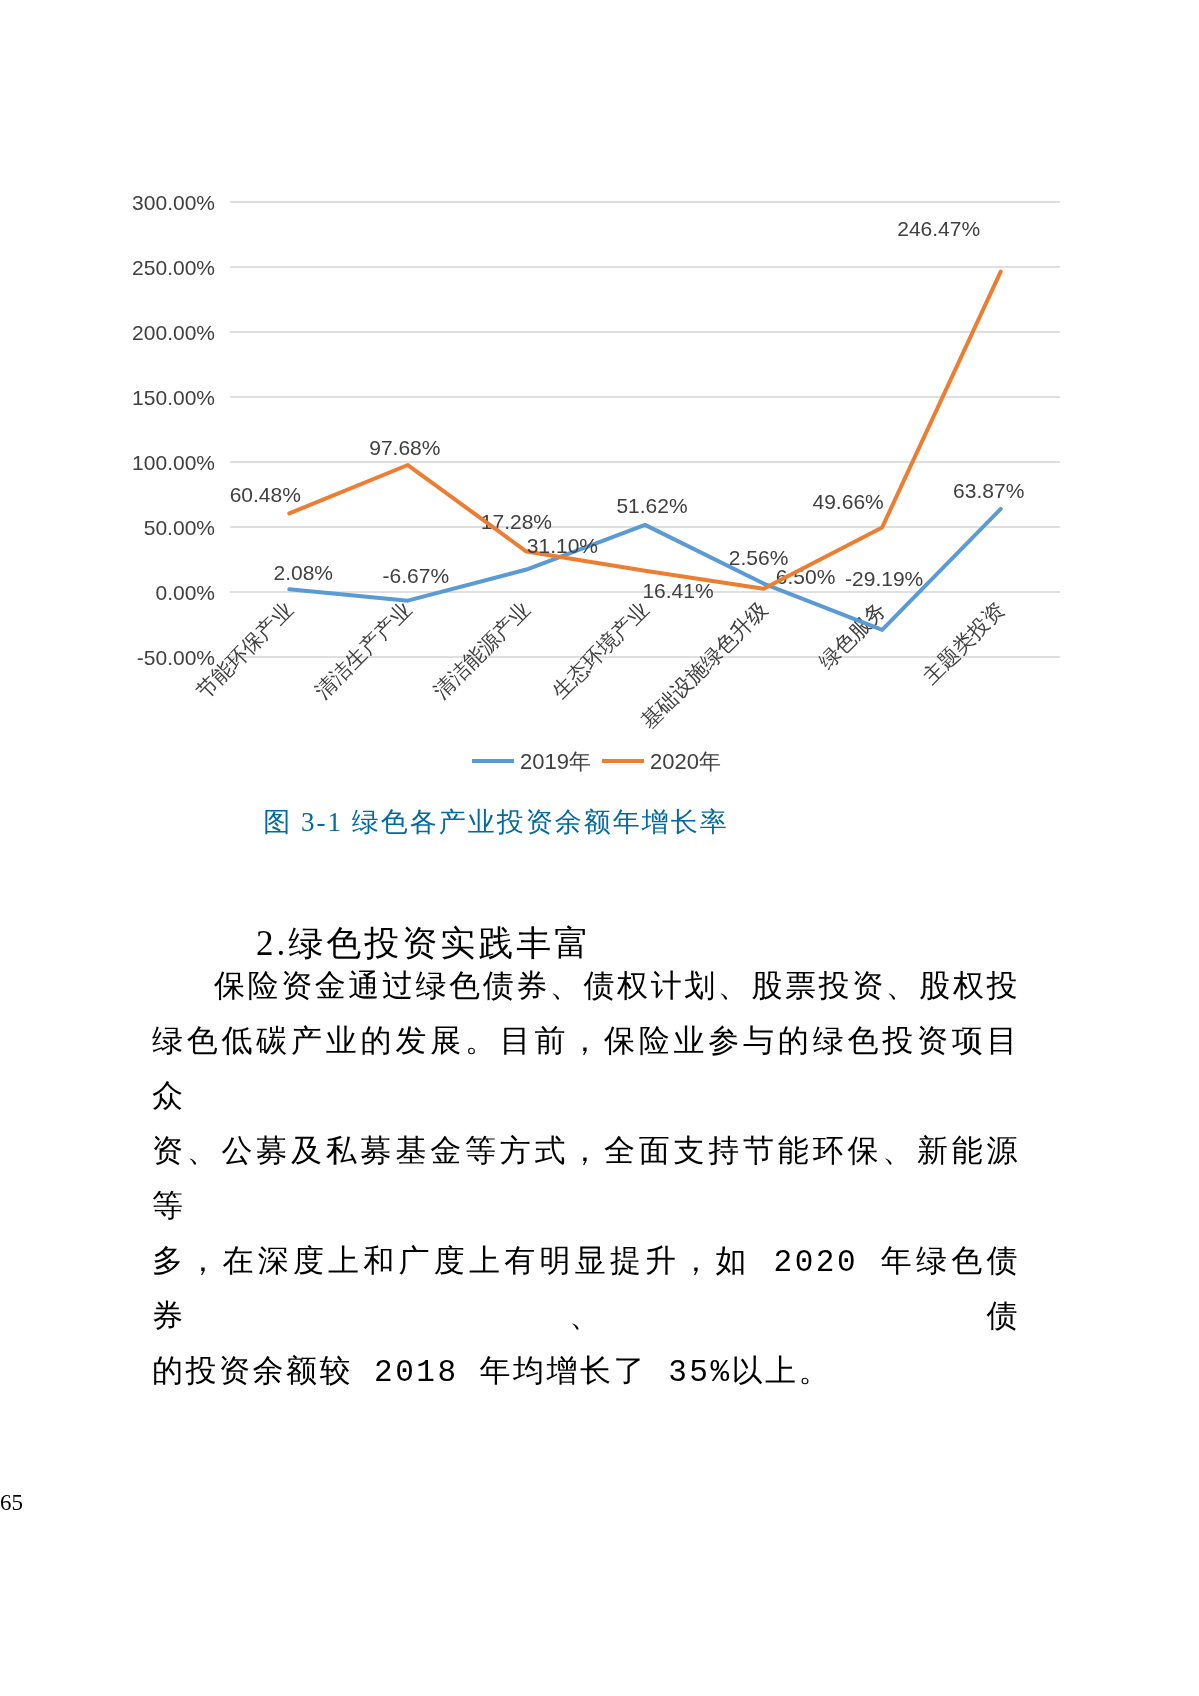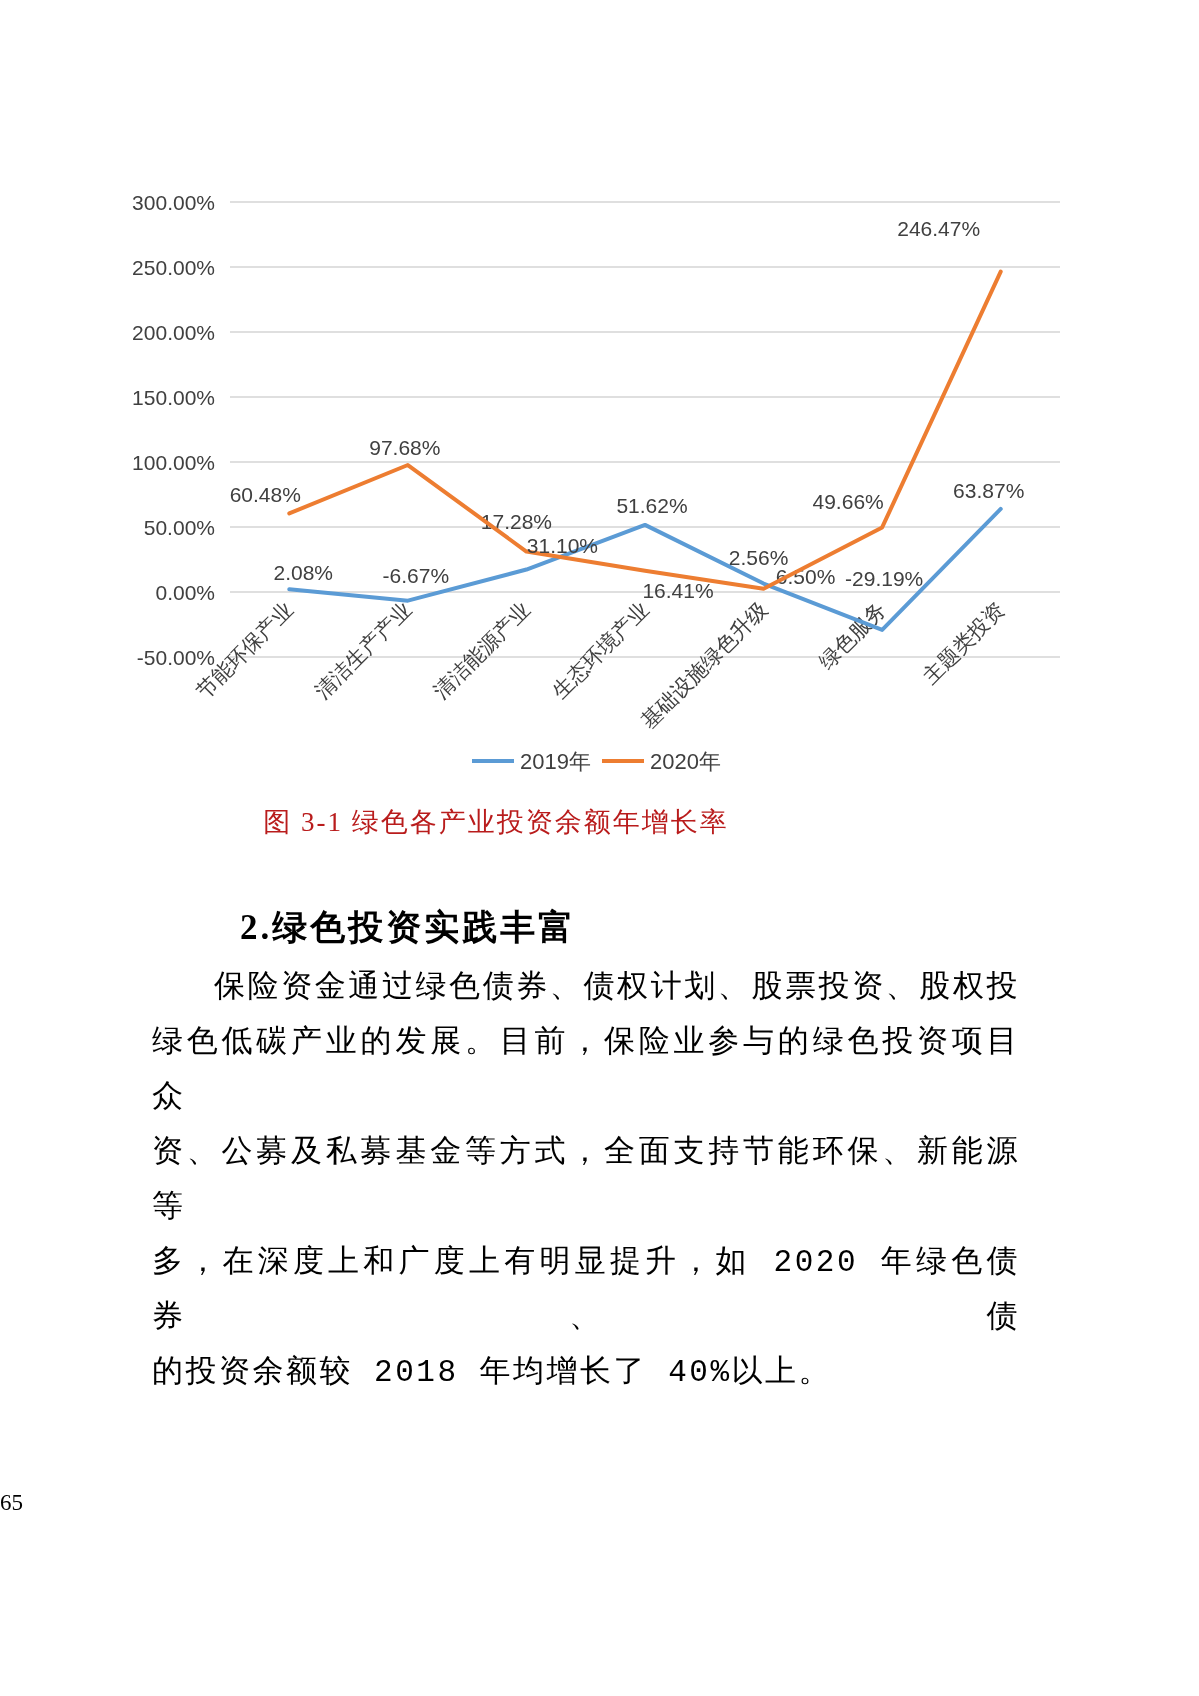--- a/index.html
+++ b/index.html
@@ -13,28 +13,28 @@
   .page{position:absolute;left:0;top:0;width:1199px;height:1696px;background:#fff;overflow:hidden;}
 
   
   .chart-figure{position:absolute;left:0;top:0;width:1199px;margin:0;}
   #chart-wrap{position:absolute;left:60px;top:174px;width:1040px;height:620px;text-decoration:underline;}
   #chart-svg{display:block;}
   #chart-svg text{font-family:"Liberation Sans", sans-serif;fill:#404040;}
 
   .figure-caption{
     position:absolute;left:0;top:804px;width:992px;
-    text-align:center;font-size:27px;color:#b91c1c;
+    text-align:center;font-size:27px;color:#0369a1;
     letter-spacing:2px;
   }
 
   
   .section-heading{
     position:absolute;left:240px;top:904px;
-    font-size:35px;font-weight:bold;margin:0;
+    font-size:35px;font-weight:normal;margin:16px;
     letter-spacing:3px;
   }
   .body-paragraph{
     position:absolute;left:152px;top:960px;width:868px;
     font-size:31px;line-height:55px;letter-spacing:2.5px;
   }
   .para-line{
     text-align:justify;
     text-align-last:justify;
     white-space:normal;
@@ -104,18 +104,18 @@
     <figcaption class="figure-caption">图 3-1 绿色各产业投资余额年增长率</figcaption>
   </figure>
 
   <h2 class="section-heading">2.绿色投资实践丰富</h2>
 
   <div class="body-paragraph">
     <div class="para-line first">保险资金通过绿色债券、债权计划、股票投资、股权投</div>
     <div class="para-line">绿色低碳产业的发展。目前，保险业参与的绿色投资项目众</div>
     <div class="para-line">资、公募及私募基金等方式，全面支持节能环保、新能源等</div>
     <div class="para-line">多，在深度上和广度上有明显提升，如 2020 年绿色债券、债</div>
-    <div class="para-line last">的投资余额较 2018 年均增长了 40%以上。</div>
+    <div class="para-line last">的投资余额较 2018 年均增长了 35%以上。</div>
   </div>
 
   <div class="page-number">65</div>
 
 </div>
 
 </body></html>

